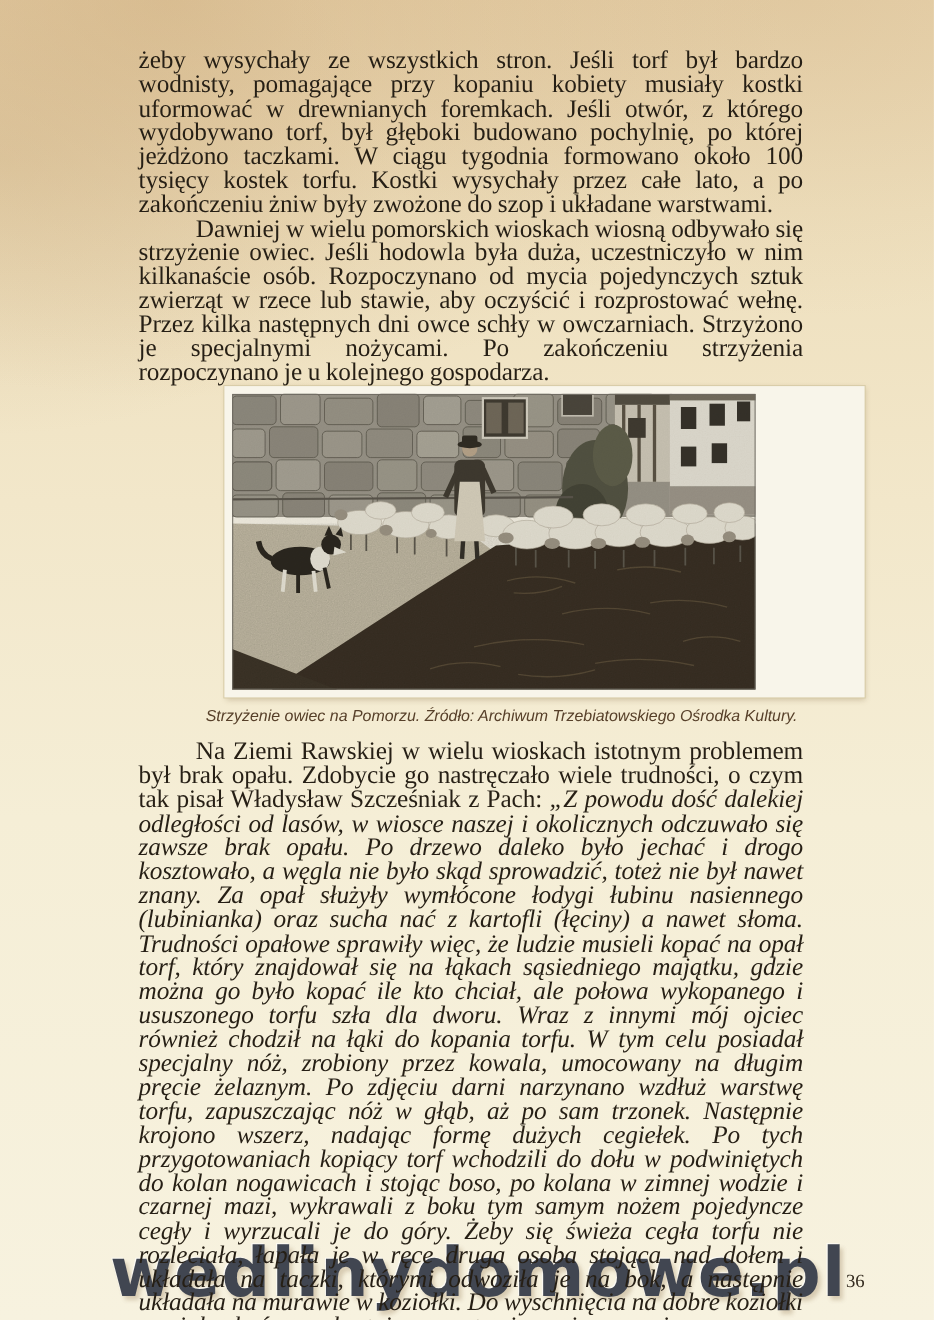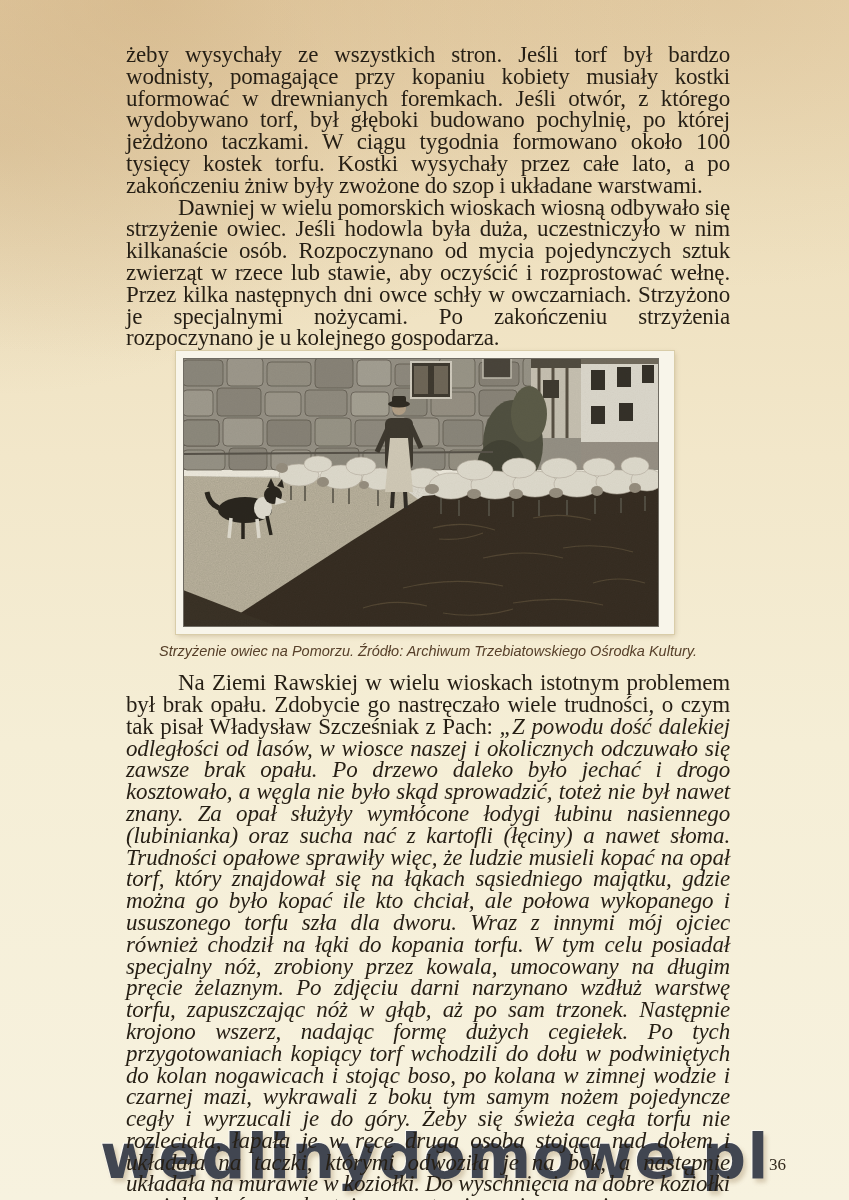--- a/index.html
+++ b/index.html
@@ -14,21 +14,21 @@
   }
   .content{
     position:absolute;left:126px;top:44px;width:604px;z-index:2;
   }
   .para{
     margin:0;color:#261f15;font-size:23px;line-height:21.8px;
     text-align:justify;letter-spacing:-0.15px;word-spacing:-0.5px;
   }
   .indent{text-indent:52px;}
   .quote{font-style:italic;}
-  figure{margin:0 0 0 50px;padding:0;width:498px;}
+  figure{margin:0 0 0 78px;padding:0;width:582px;}
   .photo-frame{
     background:#f8f5ea;padding:7px;display:block;
     box-shadow:0 0 0 1px #d9cda9, 1px 2px 5px rgba(120,90,50,0.28);
   }
   .photo-frame svg{display:block;}
   figcaption{
     margin-top:9px;width:604px;margin-left:-50px;
     text-align:center;font-family:"Liberation Sans",sans-serif;
     font-style:italic;font-size:14.5px;color:#57402a;
   }

